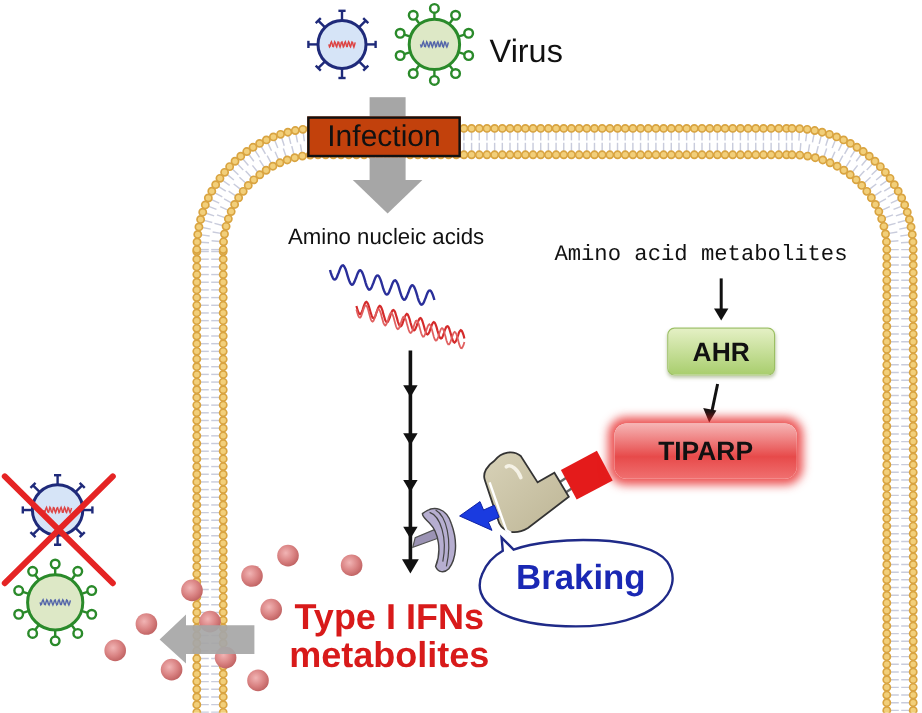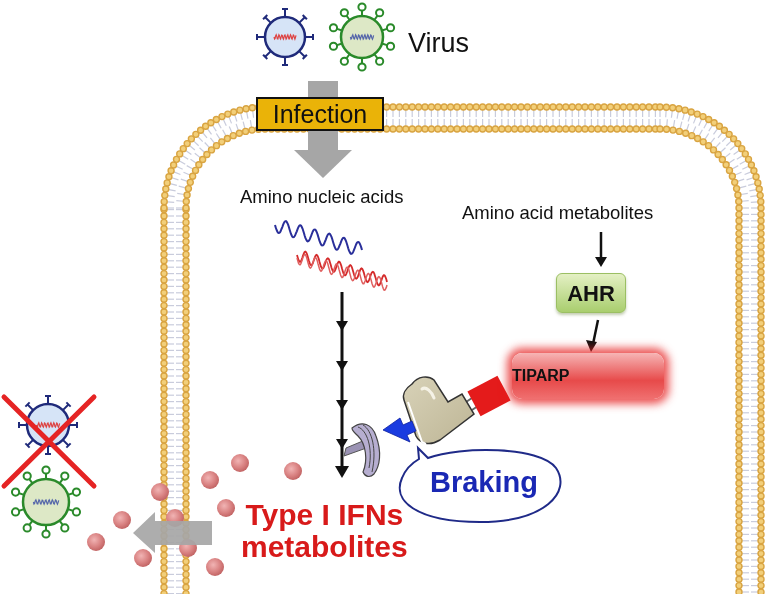--- a/index.html
+++ b/index.html
@@ -1,28 +1,28 @@
 <!DOCTYPE html>
 <html><head>
 <meta charset="utf-8">
 <style>
   html, body { margin: 0; padding: 0; background: #ffffff; }
   body { width: 768px; height: 594px; overflow: hidden; position: relative; font-family: "Liberation Sans", sans-serif; }
   #stage { position: absolute; left: 0; top: 0; width: 768px; height: 594px; }
   .lbl { position: absolute; white-space: nowrap; font-family: "Liberation Sans", sans-serif; }
   .virus-label { left: 408px; top: 28px; font-size: 27px; font-weight: normal; color: #111; }
-  .infection-box { left: 256px; top: 97px; width: 128px; height: 34px; border: 2px solid #111; background: #eab308; box-sizing: border-box; font-size: 25px; line-height: 30px; text-align: center; color: #111; }
+  .infection-box { left: 256px; top: 97px; width: 128px; height: 34px; border: 2px solid #111; background: #c2410c; box-sizing: border-box; font-size: 25px; line-height: 30px; text-align: center; color: #111; }
   .nucleic-label { left: 240px; top: 186px; font-size: 18.5px; color: #111; }
-  .metab-label { left: 462px; top: 202px; font-size: 18.5px; color: #111; }
-  .ahr-box { left: 556px; top: 273px; width: 70px; height: 40px; border-radius: 6px; box-sizing: border-box;
+  .metab-label { left: 462px; top: 202px; font-size: 18.5px; color: #111; font-family: Liberation Mono, monospace; }
+  .ahr-box { left: 556px; top: 273px; width: 90px; height: 40px; border-radius: 6px; box-sizing: border-box;
     background: linear-gradient(#e4f0c4, #a9ce6e); border: 1px solid #9bbf63; box-shadow: 0 2px 3px rgba(80,110,30,0.35);
     font-size: 22px; font-weight: bold; line-height: 40px; text-align: center; color: #111; }
   .tiparp-box { left: 512px; top: 353px; width: 152px; height: 46px; border-radius: 10px; box-sizing: border-box;
     background: linear-gradient(#f6b5b5, #e74a4a 60%, #f07070); box-shadow: 0 0 8px 5px rgba(230,30,30,0.75);
-    font-size: 16px; font-weight: bold; line-height: 46px; color: #111; }
+    font-size: 22px; font-weight: bold; line-height: 46px; text-align: center; color: #111; }
   .braking-label { left: 430px; top: 466px; font-size: 29px; font-weight: bold; color: #1a28b4; text-align: center; }
   .ifn-label { left: 241px; top: 499px; font-size: 30px; font-weight: bold; color: #d81a1a; line-height: 32px; text-align: center; }
 </style>
 </head>
 <body>
 
 <div id="stage">
   <svg id="svg" width="768" height="594" viewBox="0 0 768 594" xmlns="http://www.w3.org/2000/svg">
     <defs>
       <radialGradient id="dotGrad" cx="40%" cy="38%" r="65%">

